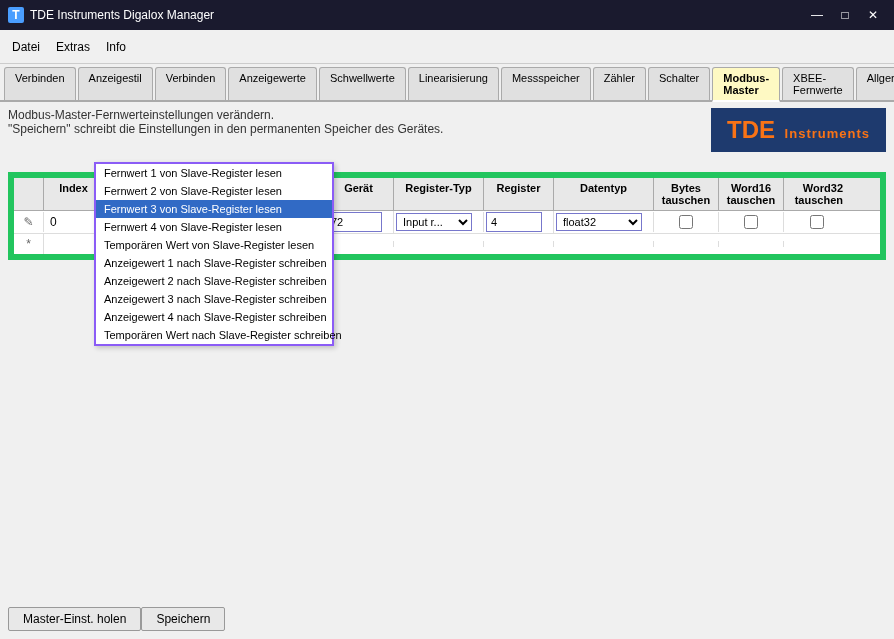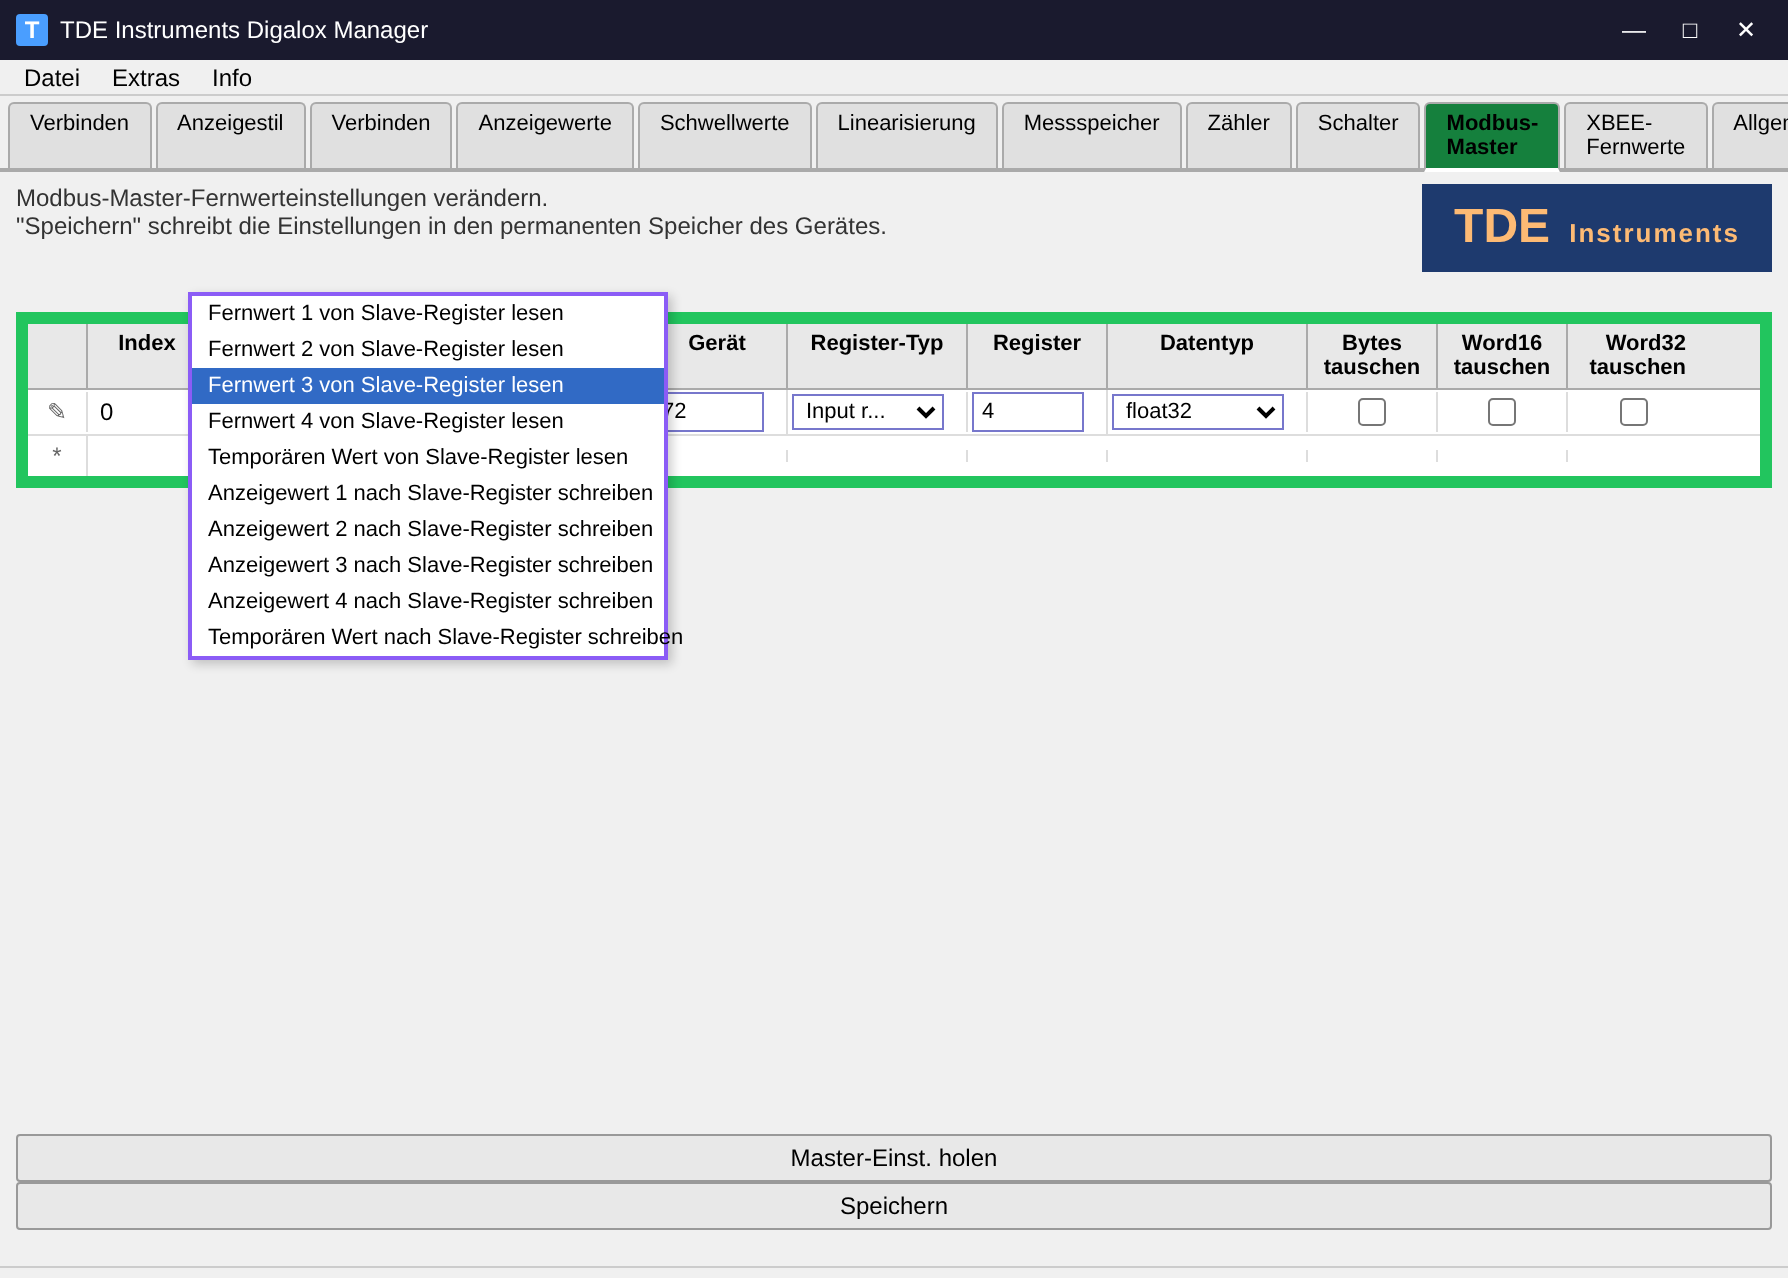--- a/index.html
+++ b/index.html
@@ -24,21 +24,21 @@
     .title-bar-text { flex: 1; font-size: 12px; }
     .title-bar-controls { display: flex; gap: 2px; }
     .title-bar-btn {
       width: 26px; height: 20px; background: transparent; border: none;
       color: white; cursor: pointer; font-size: 12px; display: flex;
       align-items: center; justify-content: center;
     }
 
     .menu-bar {
       background: #f0f0f0;
-      height: 18px;
+      height: 34px;
       display: flex;
       align-items: center;
       padding: 0 4px;
       border-bottom: 1px solid #ccc;
     }
     .menu-item {
       padding: 2px 8px;
       cursor: pointer;
       font-size: 12px;
     }
@@ -54,36 +54,36 @@
     .tab {
       padding: 4px 10px;
       background: #e0e0e0;
       border: 1px solid #aaa;
       border-bottom: none;
       cursor: pointer;
       font-size: 11px;
       border-radius: 3px 3px 0 0;
     }
     .tab.active {
-      background: #15803d;
+      background: #fef9c3;
       border-bottom: 2px solid white;
       font-weight: bold;
       margin-bottom: -2px;
     }
 
     .header-section {
       display: flex;
       justify-content: space-between;
       align-items: flex-start;
       margin-bottom: 20px;
     }
     .header-text { font-size: 11px; color: #333; }
     .tde-logo {
       background: #1e3a6e;
-      color: #fdba74;
+      color: #f97316;
       padding: 8px 16px;
       font-size: 20px;
       font-weight: bold;
       min-width: 160px;
       text-align: center;
     }
     .tde-logo span.tde { font-size: 26px; font-weight: 900; }
     .tde-logo span.instruments { font-size: 14px; letter-spacing: 1px; }
 
     .table-container {
@@ -177,21 +177,20 @@
     }
     .dropdown-item.selected { background: #316ac5; color: white; }
 
     .bottom-bar {
       position: absolute;
       bottom: 50px;
       left: 0; right: 0;
       display: flex;
       justify-content: flex-start;
       padding: 4px 8px;
-      flex-direction: column;
     }
     .btn {
       padding: 4px 14px;
       background: #e8e8e8;
       border: 1px solid #999;
       cursor: pointer;
       font-size: 12px;
       border-radius: 2px;
     }
 

